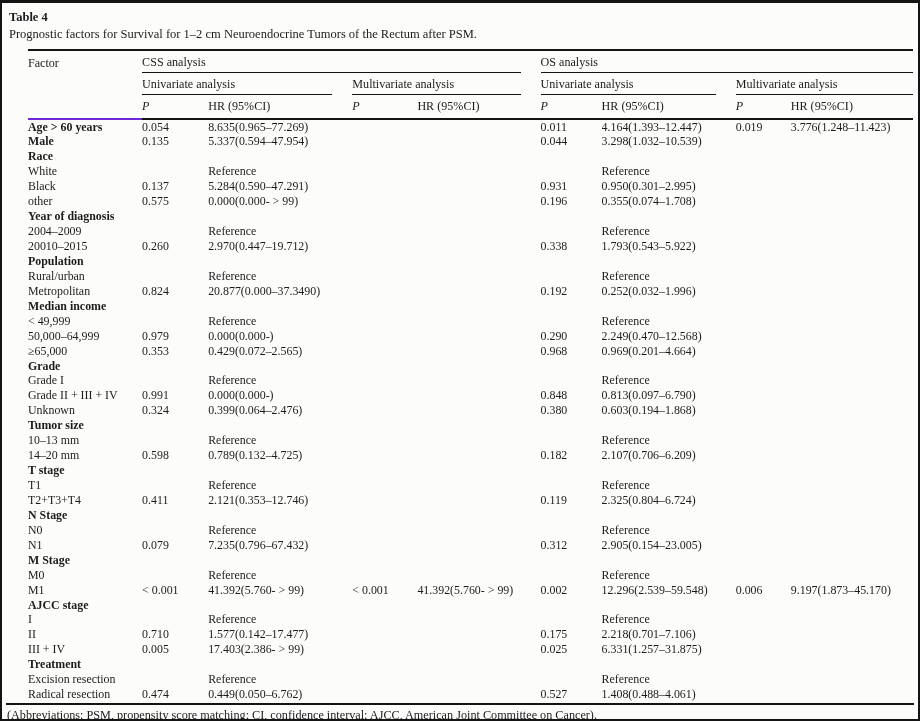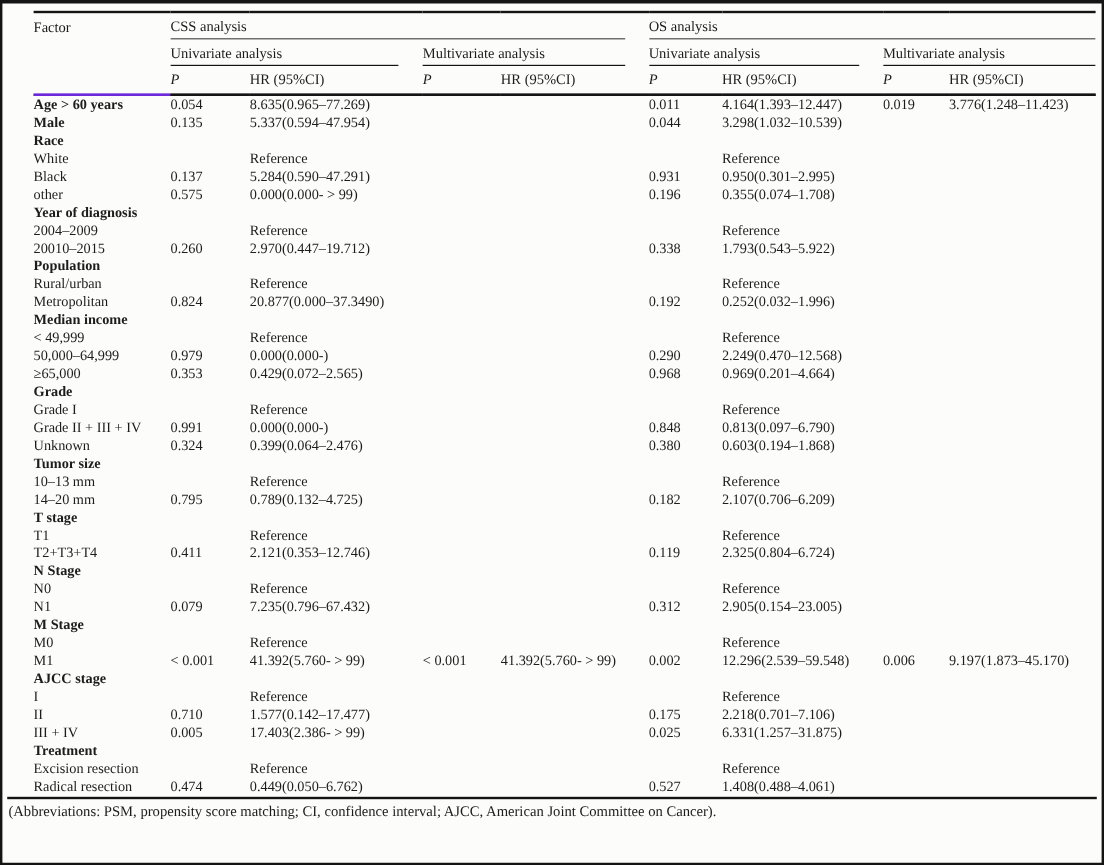--- a/index.html
+++ b/index.html
@@ -50,20 +50,22 @@
 
   .bottom-rule { border-top: 2px solid #141414; margin: 1px 4px 0 4px; }
   .footnote { font-size: 12.2px; margin: 3px 8px 0 5px; line-height: 1.25; }
 </style>
 </head>
 <body>
 
 <div class="page">
 
   <div class="titleblock">
+    <div class="t-label">Table 4</div>
+    <div class="t-caption">Prognostic factors for Survival for 1–2 cm Neuroendocrine Tumors of the Rectum after PSM.</div>
   </div>
 
   <table class="main">
     <colgroup>
       <col style="width:114px">
       <col style="width:66px">
       <col style="width:144px">
       <col style="width:65px">
       <col style="width:123px">
       <col style="width:61px">
@@ -344,21 +346,21 @@
           <td>Reference</td>
           <td></td>
           <td></td>
           <td></td>
           <td>Reference</td>
           <td></td>
           <td></td>
         </tr>
         <tr>
           <td class="factor">14–20 mm</td>
-          <td>0.795</td>
+          <td>0.598</td>
           <td>0.789(0.132–4.725)</td>
           <td></td>
           <td></td>
           <td>0.182</td>
           <td>2.107(0.706–6.209)</td>
           <td></td>
           <td></td>
         </tr>
         <tr>
           <td class="factor bold">T stage</td>

